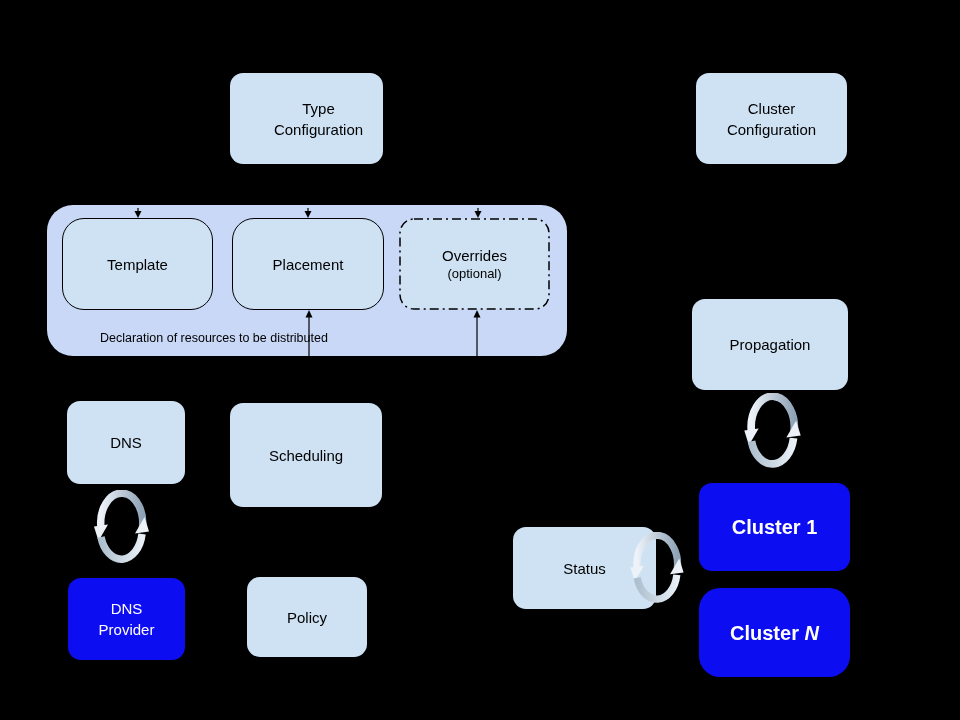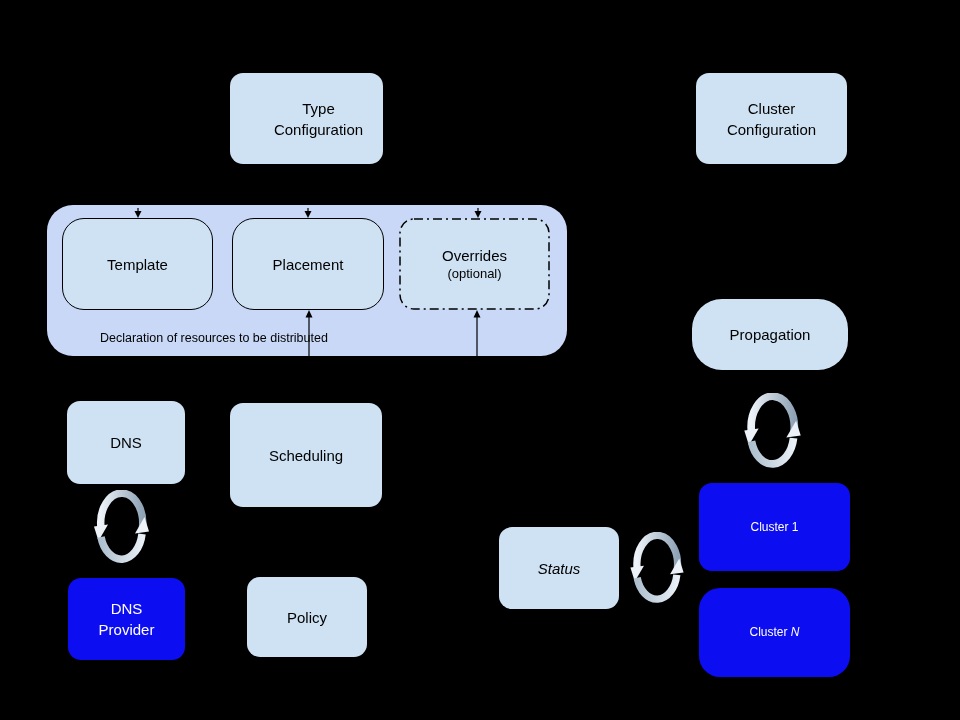--- a/index.html
+++ b/index.html
@@ -20,21 +20,21 @@
     background: var(--node-fill, #cfe2f3);
     color: var(--text-dark, #000);
     font-size: 15px; line-height: 1.4;
     white-space: pre-line;
   }
   .node.blue {
     background: var(--accent-blue, #0d0df2);
     color: var(--text-light, #fff);
   }
   .node.outlined { border: 1px solid #000; border-radius: 22px; }
-  .node .bold16 { font-weight: normal; font-size: 12px; }
+  .node .bold16 { font-weight: bold; font-size: 20px; }
   .container-group {
     position: absolute;
     background: var(--container-fill, #c9d8f7);
     border-radius: 26px;
   }
   .caption {
     position: absolute;
     font-size: 12.5px;
     color: var(--text-dark, #000);
     white-space: nowrap;
@@ -102,23 +102,23 @@
 
   <div class="node" style="left:67px; top:401px; width:118px; height:83px;">DNS</div>
 
   <div class="node" style="left:230px; top:403px; width:152px; height:104px;">Scheduling</div>
 
   <div class="node blue" style="left:68px; top:578px; width:117px; height:82px;">DNS
 Provider</div>
 
   <div class="node" style="left:247px; top:577px; width:120px; height:80px;">Policy</div>
 
-  <div class="node" style="left:692px; top:299px; width:156px; height:71px;border-radius:30px;">Propagation</div>
+  <div class="node" style="left:692px; top:299px; width:156px; height:91px;">Propagation</div>
 
-  <div class="node" style="left:499px; top:527px; width:120px; height:82px;font-style:italic;">Status</div>
+  <div class="node" style="left:513px; top:527px; width:143px; height:82px;">Status</div>
 
   <div class="node blue" style="left:699px; top:483px; width:151px; height:88px;">
     <span class="bold16">Cluster 1</span>
   </div>
 
   <div class="node blue" style="left:699px; top:588px; width:151px; height:89px;border-radius:21px;">
     <span class="bold16"><span>Cluster </span><i>N</i></span>
   </div>
 
   <div class="sync-wrap" style="left:91px; top:490px; width:61px; height:78px;">

